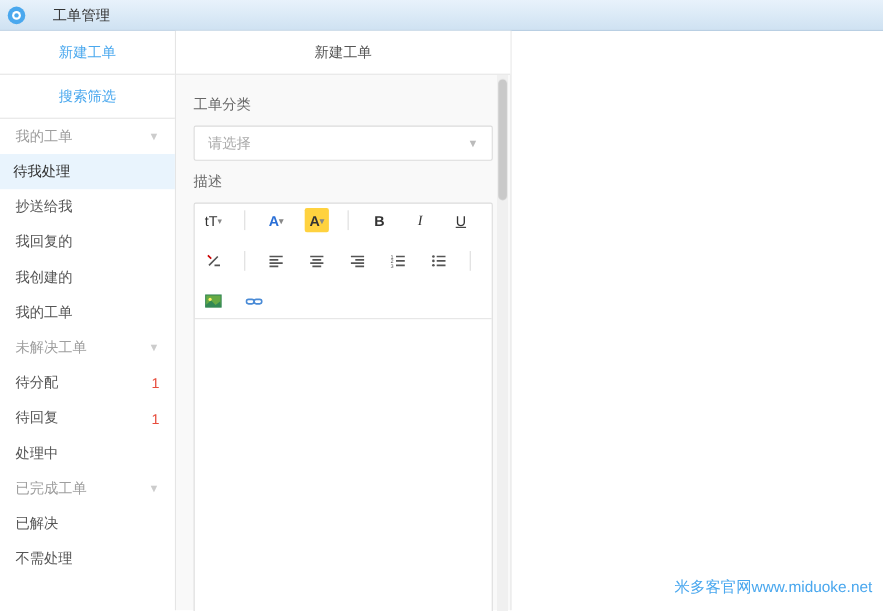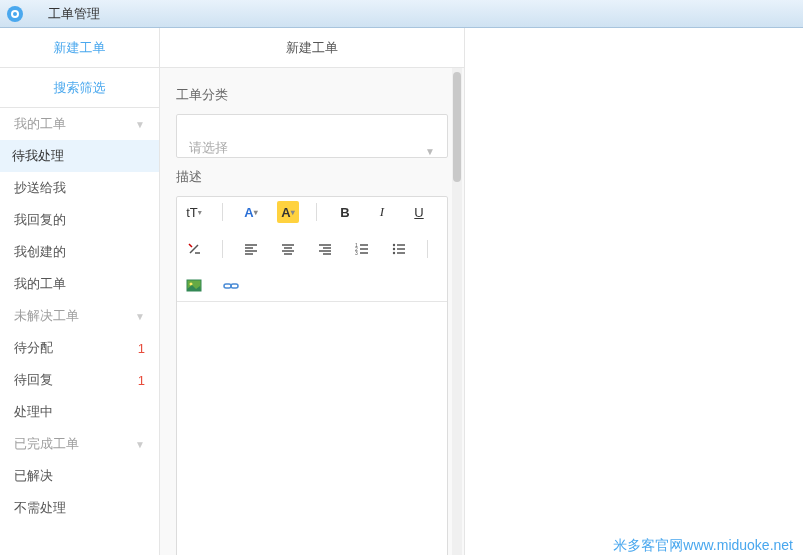--- a/index.html
+++ b/index.html
@@ -12,30 +12,30 @@
 .side-tab { height: 40px; display: flex; align-items: center; justify-content: center; color: #4aa8ee; border-bottom: 1px solid #e5e5e5; cursor: pointer; }
 .side-group { height: 32px; display: flex; align-items: center; padding: 0 14px; color: #9e9e9e; cursor: pointer; }
 .side-group .chev { margin-left: auto; color:#ccc; font-size:10px;}
 .side-item { height: 32px; display: flex; align-items: center; padding: 0 14px; color: #555; cursor: pointer; }
 .side-item .badge { margin-left: auto; color: #e74c3c; }
 .side-item.active { background: #e9f4fd; color: #333; padding-left: 12px; }
 .form-area { width: 305px; background: #f9f9f9; border-right: 1px solid #e5e5e5; display:flex; flex-direction:column; position:relative;}
 .form-header { height: 40px; display: flex; align-items: center; justify-content: center; border-bottom: 1px solid #e5e5e5; color: #555; background:#fff;}
 .form-body { flex:1; overflow-y:auto; padding: 12px 16px; }
 .form-label { color: #666; margin-bottom: 10px; margin-top: 6px; }
-.select-box { background: #fff; border: 1px solid #dcdcdc; border-radius: 2px; height: 44px; display: flex; align-items: flex-end; padding: 0 12px; color: #aaa; cursor: pointer; margin-bottom: 10px;}
+.select-box { background: #fff; border: 1px solid #dcdcdc; border-radius: 2px; height: 32px; display: flex; align-items: center; padding: 0 12px; color: #aaa; cursor: pointer; margin-bottom: 10px;}
 .select-box .chev { margin-left: auto; color:#bbb; font-size:10px;}
 .editor { background:#fff; border:1px solid #dcdcdc; border-radius:2px; margin-bottom:10px;}
 .toolbar { border-bottom:1px solid #e5e5e5; padding:4px 6px; display:flex; flex-wrap:wrap; gap:15px; align-items:center;}
 .tbtn { min-width:22px; height:22px; display:inline-flex; align-items:center; justify-content:center; font-size:13px; cursor:pointer; padding:0 2px; border-radius:2px;}
 .tsep{ width:1px; height:18px; background:#ddd; margin:0 2px;}
 .editor-content{ height:280px; padding:6px; }
 .scroll-track{ position:absolute; right:2px; top:40px; bottom:0; width:10px; background:#f0f0f0;}
 .scroll-thumb{ position:absolute; left:1px; width:8px; top:4px; height:110px; background:#c9c9c9; border-radius:4px;}
-.watermark { position:absolute; bottom:0; right:10px; color:#49a7ee; font-size:14px;}
+.watermark { position:absolute; bottom:12px; right:10px; color:#49a7ee; font-size:14px;}
 svg { display:block; }
 </style>
 </head>
 <body>
 
 <div class="titlebar">
   <span class="logo">
     <svg width="18" height="18" viewBox="0 0 18 18">
         <circle cx="9" cy="9" r="8" fill="#4aa8ee"></circle>
         <circle cx="9" cy="9" r="4" fill="#fff"></circle>

